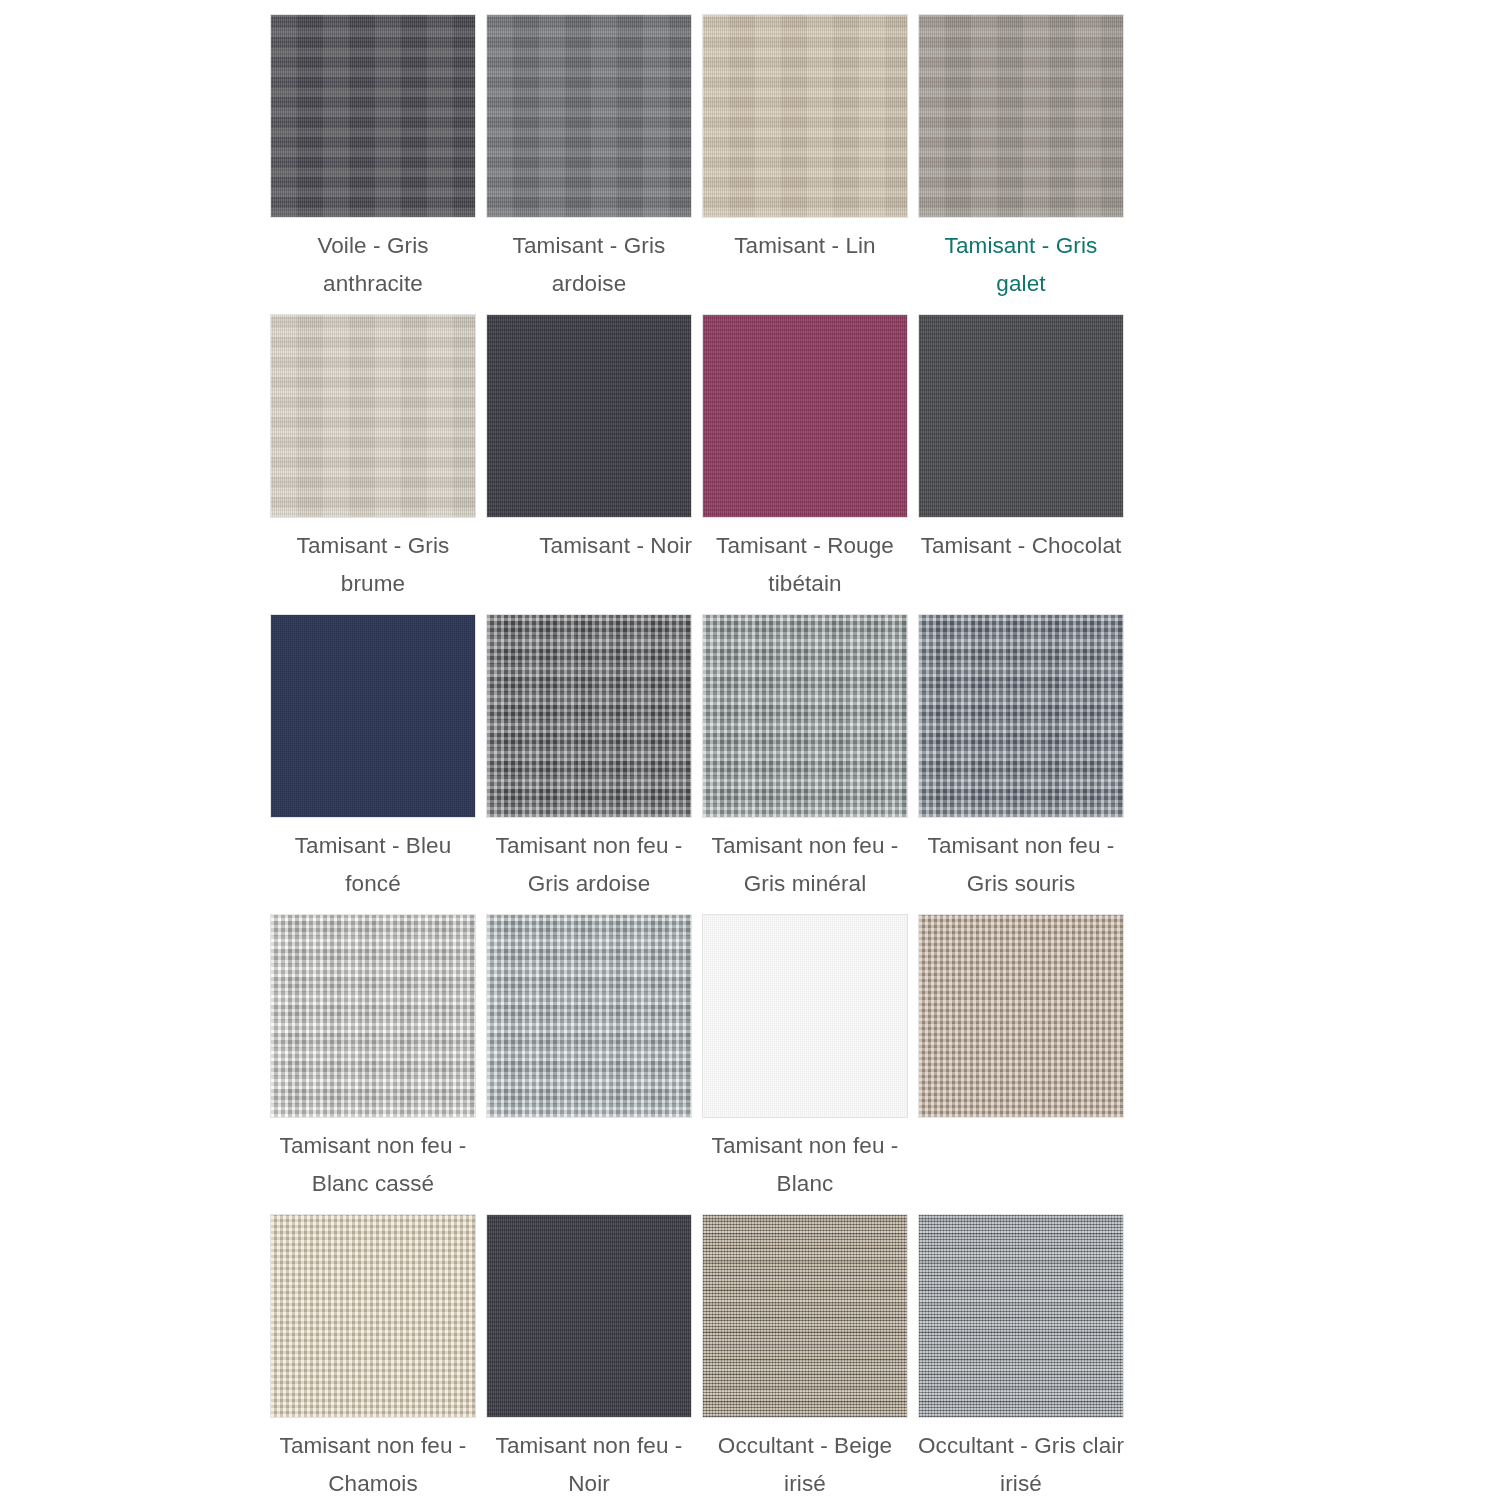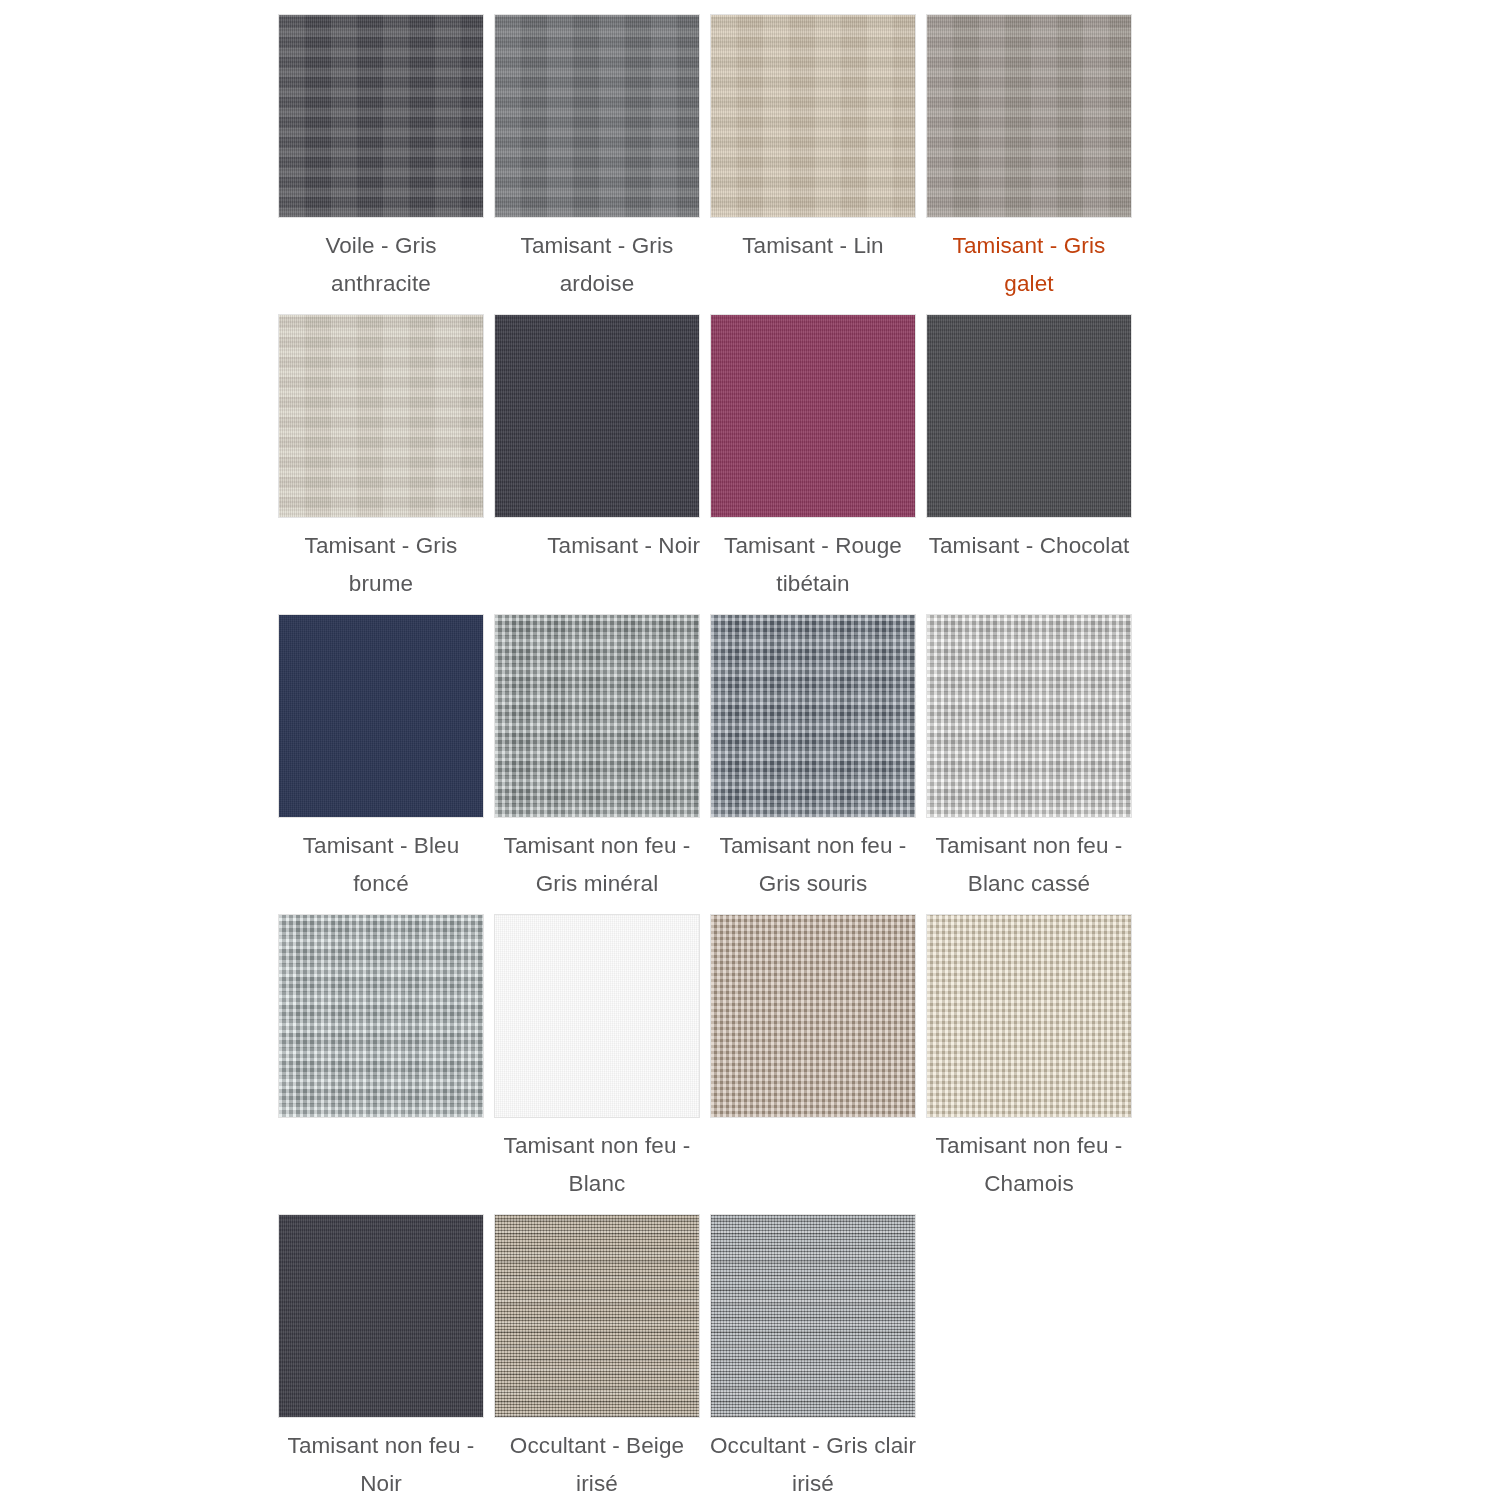--- a/index.html
+++ b/index.html
@@ -25,21 +25,20 @@
     column-gap: 10px;
     row-gap: 0px;
   }
   .swatch-cell {
     width: 206px;
     height: 300px;
     box-sizing: border-box;
     display: flex;
     flex-direction: column;
     align-items: center;
-    margin-left: 8px;
   }
   .swatch-tile {
     width: 206px;
     height: 204px;
     border: 1px solid #e3e3e3;
     box-sizing: border-box;
     position: relative;
     overflow: hidden;
     background-repeat: repeat;
   }
@@ -167,21 +166,21 @@
       <div class="swatch-cell">
         <div class="swatch-tile tex-weave tex-cloudy" style="background-color: rgb(111, 113, 117); border-color: rgb(227, 227, 227);"></div>
         <div class="swatch-label" style="color: rgb(88, 88, 90);">Tamisant - Gris ardoise</div>
       </div>
       <div class="swatch-cell">
         <div class="swatch-tile tex-weave tex-cloudy" style="background-color: rgb(214, 201, 180); border-color: rgb(227, 227, 227);"></div>
         <div class="swatch-label" style="color: rgb(88, 88, 90);">Tamisant - Lin</div>
       </div>
       <div class="swatch-cell">
         <div class="swatch-tile tex-weave tex-cloudy" style="background-color: rgb(163, 155, 148); border-color: rgb(227, 227, 227);"></div>
-        <div class="swatch-label" style="color: #c2410c;">Tamisant - Gris galet</div>
+        <div class="swatch-label" style="color: #0f766e;">Tamisant - Gris galet</div>
       </div>
       <div class="swatch-cell">
         <div class="swatch-tile tex-weave tex-cloudy" style="background-color: rgb(221, 214, 201); border-color: rgb(227, 227, 227);"></div>
         <div class="swatch-label" style="color: rgb(88, 88, 90);">Tamisant - Gris brume</div>
       </div>
       <div class="swatch-cell">
         <div class="swatch-tile tex-weave" style="background-color: rgb(58, 58, 68); border-color: rgb(227, 227, 227);"></div>
         <div class="swatch-label" style="color: rgb(88, 88, 90); text-align: right;">Tamisant - Noir</div>
       </div>
       <div class="swatch-cell">
@@ -190,20 +189,24 @@
       </div>
       <div class="swatch-cell">
         <div class="swatch-tile tex-weave" style="background-color: rgb(73, 74, 78); border-color: rgb(227, 227, 227);"></div>
         <div class="swatch-label" style="color: rgb(88, 88, 90);">Tamisant - Chocolat</div>
       </div>
       <div class="swatch-cell">
         <div class="swatch-tile tex-flat" style="background-color: rgb(43, 53, 83); border-color: rgb(227, 227, 227);"></div>
         <div class="swatch-label" style="color: rgb(88, 88, 90);">Tamisant - Bleu foncé</div>
       </div>
       <div class="swatch-cell">
+        <div class="swatch-tile tex-mesh" style="background-color: rgb(107, 109, 112); border-color: rgb(227, 227, 227);"></div>
+        <div class="swatch-label" style="color: rgb(88, 88, 90);">Tamisant non feu - Gris ardoise</div>
+      </div>
+      <div class="swatch-cell">
         <div class="swatch-tile tex-mesh" style="background-color: rgb(168, 178, 178); border-color: rgb(227, 227, 227);"></div>
         <div class="swatch-label" style="color: rgb(88, 88, 90);">Tamisant non feu - Gris minéral</div>
       </div>
       <div class="swatch-cell">
         <div class="swatch-tile tex-mesh" style="background-color: rgb(126, 138, 152); border-color: rgb(227, 227, 227);"></div>
         <div class="swatch-label" style="color: rgb(88, 88, 90);">Tamisant non feu - Gris souris</div>
       </div>
       <div class="swatch-cell">
         <div class="swatch-tile tex-mesh" style="background-color: rgb(238, 238, 236); border-color: rgb(227, 227, 227);"></div>
         <div class="swatch-label" style="color: rgb(88, 88, 90);">Tamisant non feu - Blanc cassé</div>

